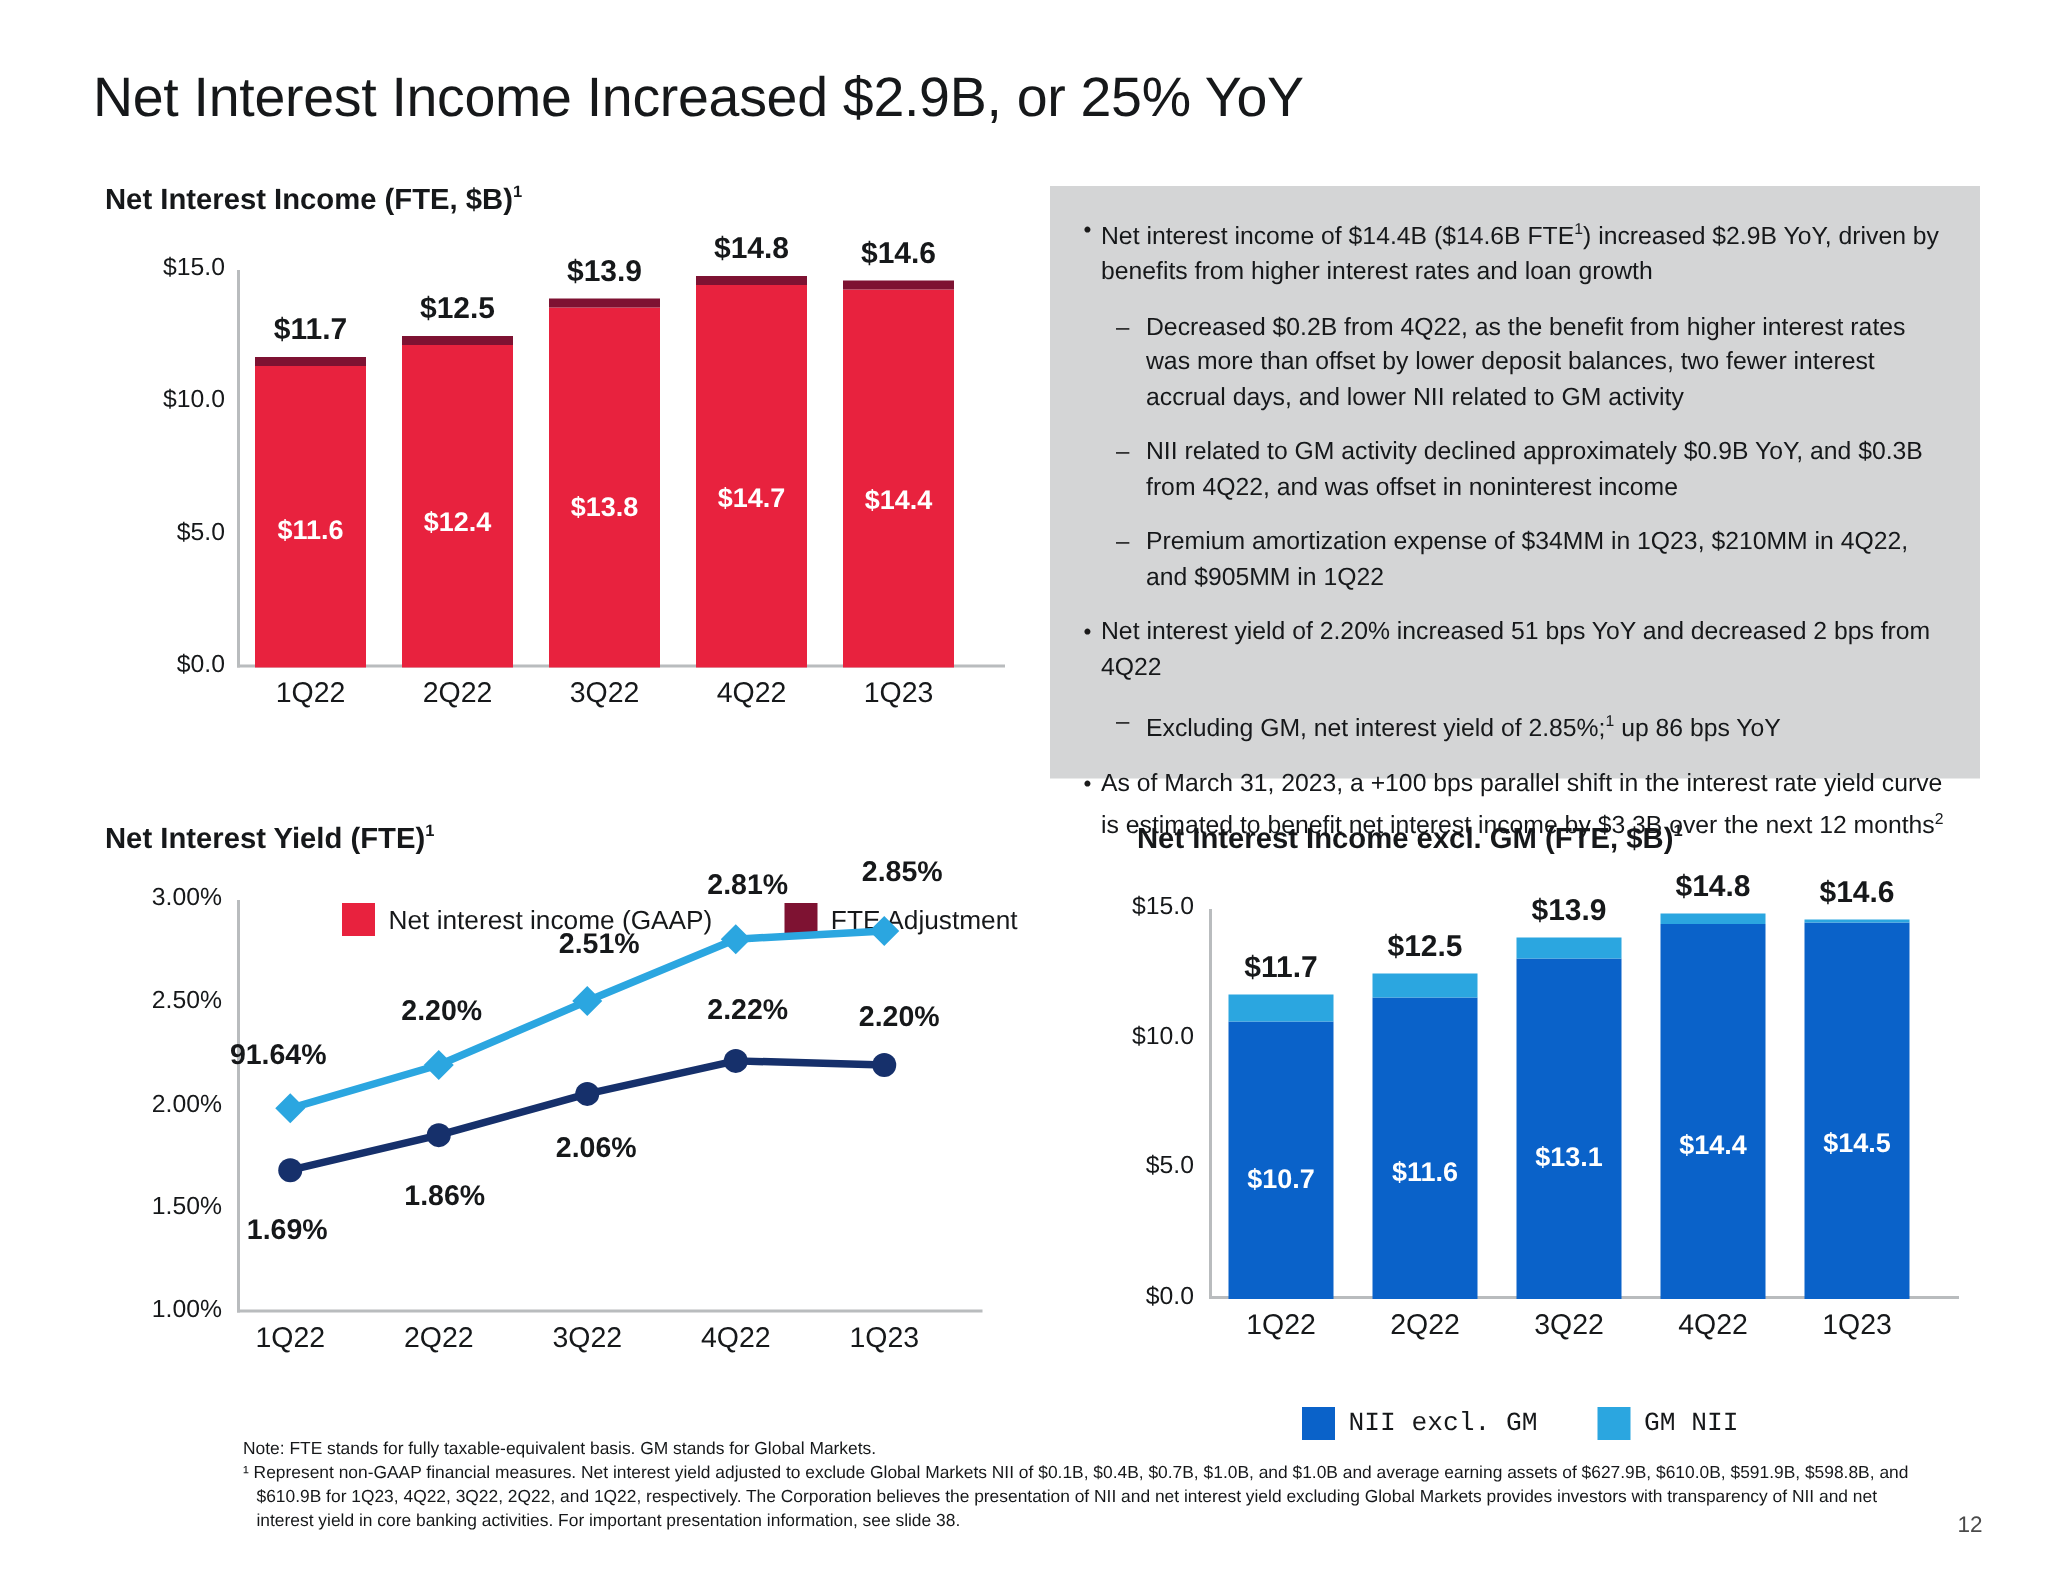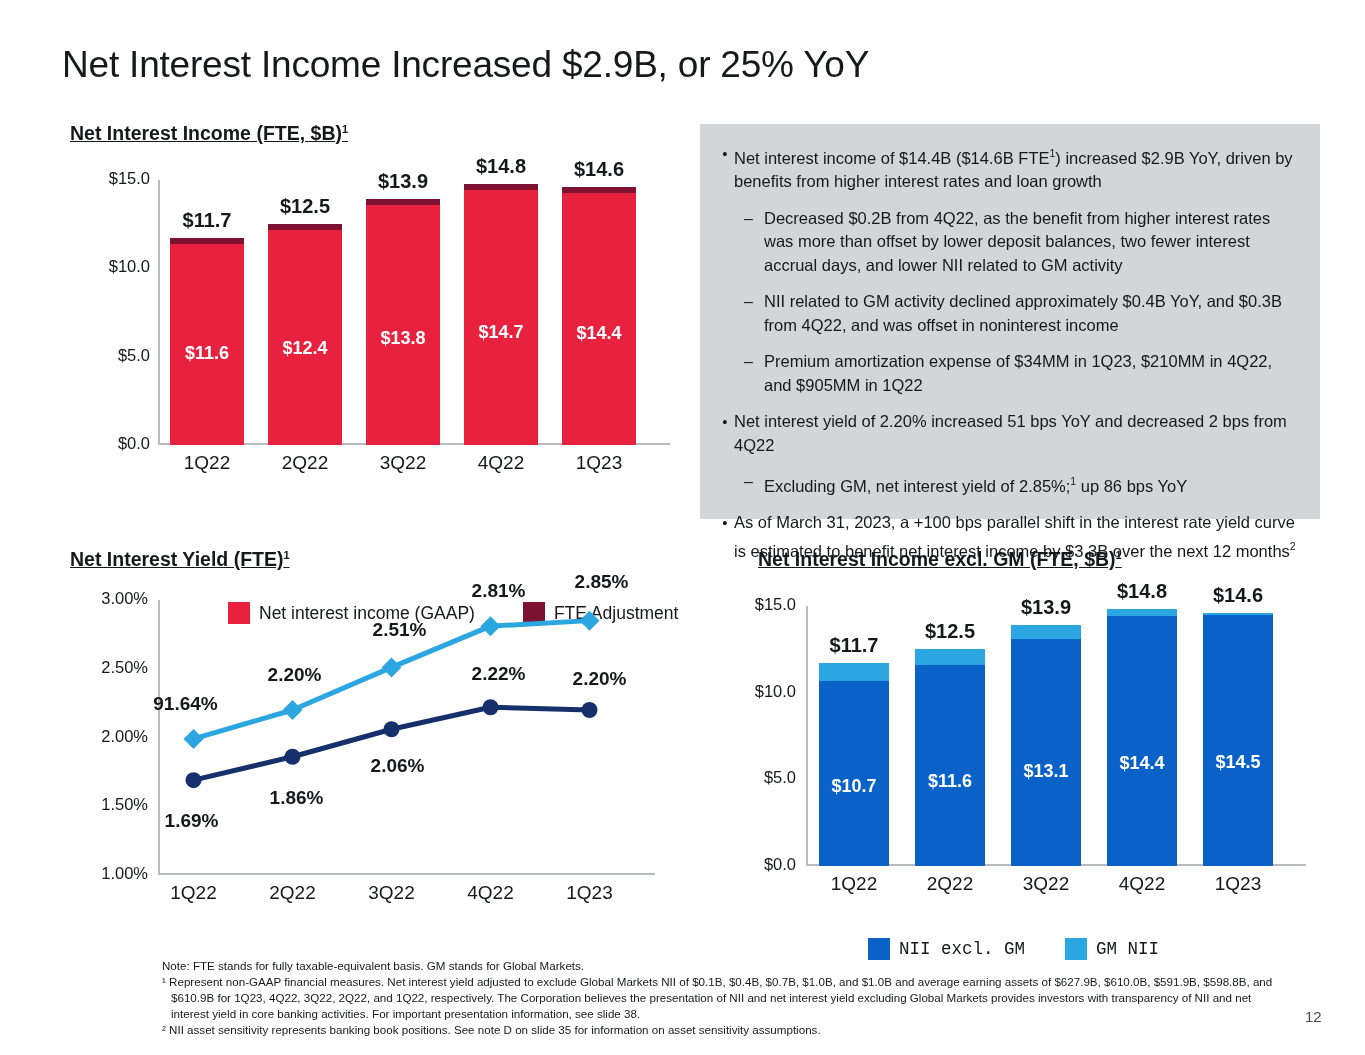--- a/index.html
+++ b/index.html
@@ -15,21 +15,21 @@
 
   
   .slide-title{
     position:absolute;left:62px;top:44px;
     font-size:37px;font-weight:400;color:#16181a;
     letter-spacing:-0.2px;white-space:nowrap;
   }
 
   
   .chart-title{
-    font-size:19.5px;font-weight:bold;color:#16181a;white-space:nowrap;text-decoration:underline;
+    font-size:19.5px;font-weight:bold;color:#16181a;white-space:nowrap;
   }
   .chart-title sup{font-size:11px;vertical-align:super;font-weight:bold;}
 
   
   #chart1{position:absolute;left:70px;top:122px;width:610px;height:395px;}
   #chart1 .chart-title{position:absolute;left:0;top:0;}
   .c1-plot{position:absolute;left:88px;top:58px;width:490px;height:265px;}
   .c1-axis-v{position:absolute;left:88px;top:58px;width:2px;height:265px;background:#b9bcbe;}
   .c1-axis-h{position:absolute;left:88px;top:321px;width:512px;height:2px;background:#b9bcbe;}
   .c1-ylab{position:absolute;right:0;font-size:16.5px;color:#16181a;white-space:nowrap;}
@@ -166,21 +166,21 @@
         <li class="b1">
           <span class="dot">•</span>
           <span class="txt">Net interest income of $14.4B ($14.6B FTE<sup>1</sup>) increased $2.9B YoY, driven by benefits from higher interest rates and loan growth</span>
         </li>
         <li class="b2">
           <span class="dash">–</span>
           <span class="txt">Decreased $0.2B from 4Q22, as the benefit from higher interest rates was more than offset by lower deposit balances, two fewer interest accrual days, and lower NII related to GM activity</span>
         </li>
         <li class="b2">
           <span class="dash">–</span>
-          <span class="txt">NII related to GM activity declined approximately $0.4B YoY, and $0.3B from 4Q22, and was offset in noninterest income</span>
+          <span class="txt">NII related to GM activity declined approximately $0.9B YoY, and $0.3B from 4Q22, and was offset in noninterest income</span>
         </li>
         <li class="b2">
           <span class="dash">–</span>
           <span class="txt">Premium amortization expense of $34MM in 1Q23, $210MM in 4Q22, and $905MM in 1Q22</span>
         </li>
         <li class="b1">
           <span class="dot">•</span>
           <span class="txt">Net interest yield of 2.20% increased 51 bps YoY and decreased 2 bps from 4Q22</span>
         </li>
         <li class="b2">
@@ -291,17 +291,16 @@
         </div>
       </div>
     </div>
 
   <div id="footer">
 
     <div class="fn" style="top:8px;">Note: FTE stands for fully taxable-equivalent basis. GM stands for Global Markets.</div>
     <div class="fn" style="top:24px;">¹ Represent non-GAAP financial measures. Net interest yield adjusted to exclude Global Markets NII of $0.1B, $0.4B, $0.7B, $1.0B, and $1.0B and average earning assets of $627.9B, $610.0B, $591.9B, $598.8B, and</div>
     <div class="fn fn-indent" style="top:40px;">$610.9B for 1Q23, 4Q22, 3Q22, 2Q22, and 1Q22, respectively. The Corporation believes the presentation of NII and net interest yield excluding Global Markets provides investors with transparency of NII and net</div>
     <div class="fn fn-indent" style="top:56px;">interest yield in core banking activities. For important presentation information, see slide 38.</div>
-    <div class="fn" style="top:72px;">² NII asset sensitivity represents banking book positions. See note D on slide 35 for information on asset sensitivity assumptions.</div>
   </div>
 
   <div id="pagenum">12</div>
 </div>
 
 </body></html>

